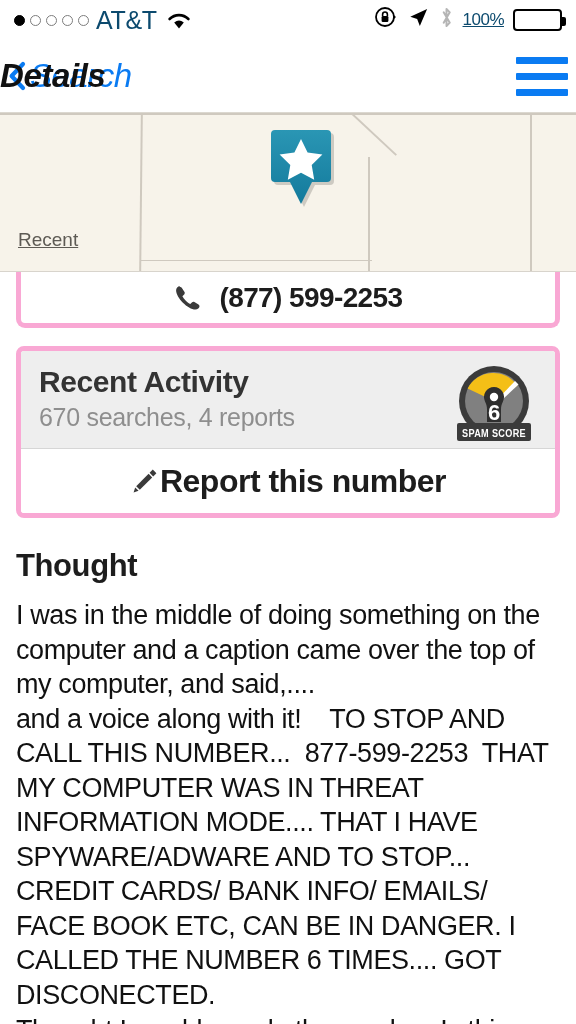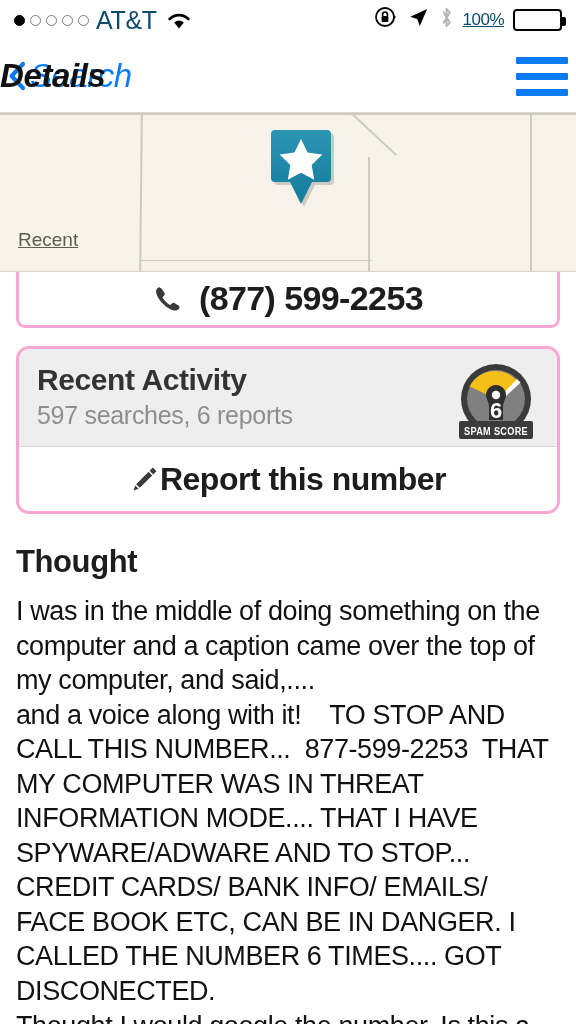--- a/index.html
+++ b/index.html
@@ -93,34 +93,34 @@
   .pin {
     position: absolute; left: 268px; top: 15px;
     width: 66px; height: 82px;
   }
 
   
   .content { padding: 0 16px; background:#fff; }
 
   .card {
     background: #fff;
-    border: 3px solid #f9a8d4;
-    border-radius: 13px;
+    border: 5px solid #f9a8d4;
+    border-radius: 8px;
     overflow: hidden;
   }
   .card-phone {
     border-top: none;
     border-radius: 0 0 9px 9px;
     margin-top: 0;
     height: 56px;
     display: flex; align-items: center; justify-content: center;
   }
   .phone-row { display: flex; align-items: center; gap: 16px; }
   .phone-ico { width: 30px; height: 30px; }
-  .phone-num { font-size: 34px; font-weight: bold; color: #1d1d1d; letter-spacing: -0.6px; }
+  .phone-num { font-size: 28px; font-weight: bold; color: #1d1d1d; letter-spacing: -0.6px; }
 
   .card-activity { margin-top: 18px; }
   .act-head {
     background: #eeeeee; padding: 14px 18px 16px 18px;
     display: flex; align-items: flex-start;
     border-bottom: 1px solid #d6d6d6;
     position: relative; min-height: 94px;
   }
   .act-texts { flex: 1; }
   .act-title { font-size: 30px; font-weight: bold; color: #333; letter-spacing: -0.4px; }
@@ -246,21 +246,21 @@
           </svg>
         </span>
         <span class="phone-num">(877) 599-2253</span>
       </div>
     </div>
 
     <div class="card card-activity">
       <div class="act-head">
         <div class="act-texts">
           <div class="act-title">Recent Activity</div>
-          <div class="act-sub">597 searches, 6 reports</div>
+          <div class="act-sub">670 searches, 4 reports</div>
         </div>
 
         <div class="gauge">
           <svg viewBox="0 0 90 84" width="90" height="84">
 
             <circle cx="45" cy="38" r="35" fill="#3b3b3b"></circle>
 
             <circle cx="45" cy="38" r="29" fill="#808080"></circle>
 
             <path d="M45 38 L18.6 25.5 A29 29 0 0 1 68.4 22.8 Z" fill="#f4bf17"></path>

